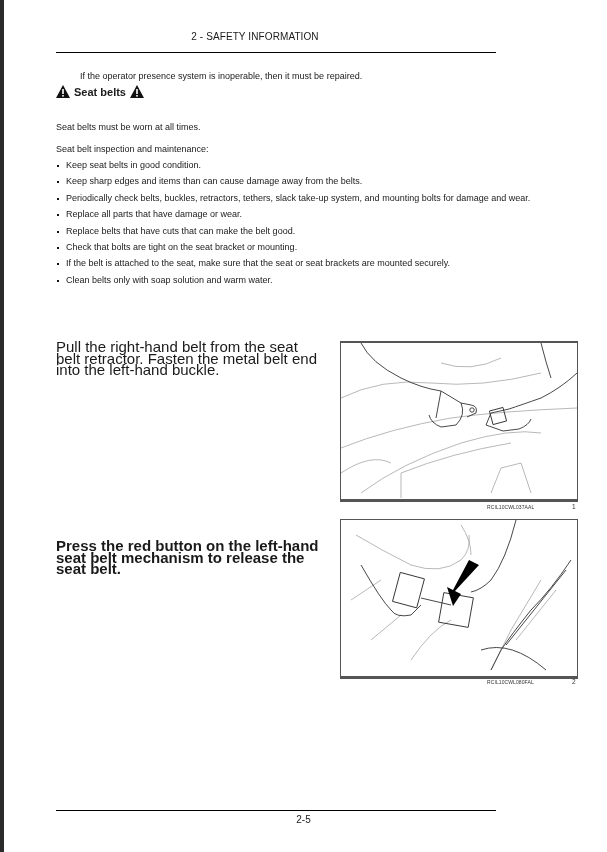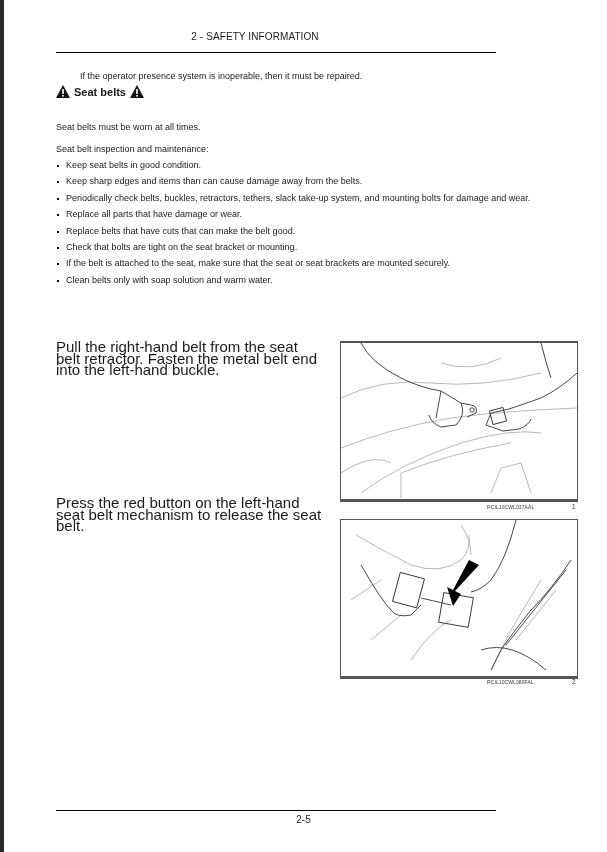--- a/index.html
+++ b/index.html
@@ -88,21 +88,21 @@
       <circle cx="131" cy="67" r="2.2"></circle>
       <path d="M236,30 Q220,45 200,55 Q180,62 168,66 L150,70 L145,82 L162,88 L178,86 Q188,82 190,76"></path>
       <rect x="150" y="66" width="14" height="14" transform="rotate(-15 157 73)"></rect>
       <path d="M200,0 Q205,20 210,35"></path>
     </g>
   </svg>
 </div>
 <div class="fig-ref" style="left:487px; top:504px;">RCIL10CWL037AAL</div>
 <div class="fig-num" style="left:572px; top:503px;">1</div>
 
-<div class="caption" style="top:497px;">Press the red button on the left-hand seat belt mechanism to release the seat belt.</div>
+<div class="caption" style="top:540px;font-weight:bold;">Press the red button on the left-hand seat belt mechanism to release the seat belt.</div>
 <div class="figure f2">
   <svg width="236" height="156" viewBox="0 0 236 156">
     <g fill="none" stroke="#999" stroke-width="0.7">
       <path d="M15,15 Q40,30 70,45 Q100,55 120,40 Q130,30 128,15"></path>
       <path d="M120,5 Q130,20 130,35"></path>
       <path d="M10,80 L40,60"></path>
       <path d="M30,120 L60,95"></path>
       <path d="M70,140 Q90,110 110,100"></path>
       <path d="M200,60 L170,110 L150,150"></path>
       <path d="M215,70 L175,120"></path>

